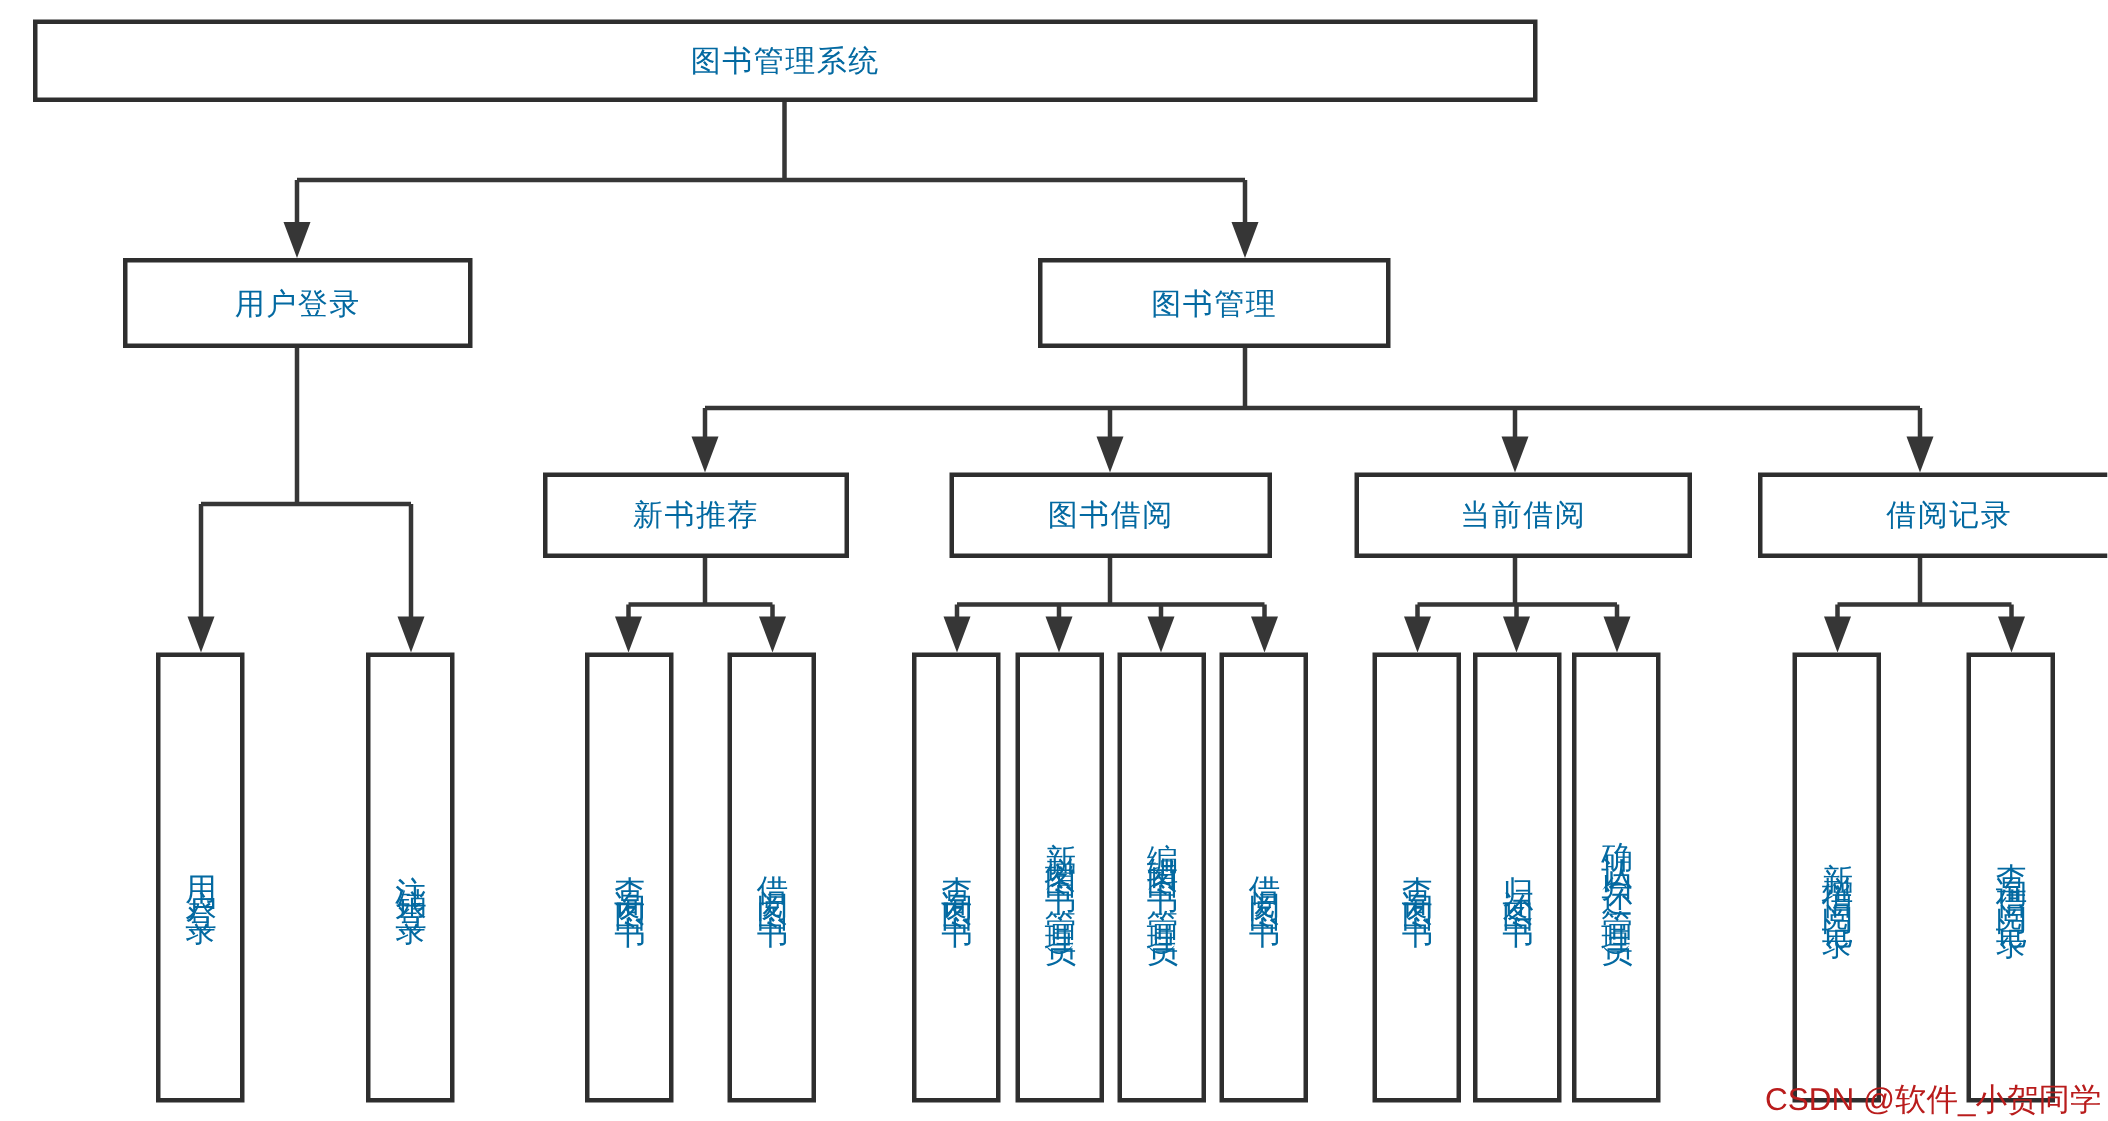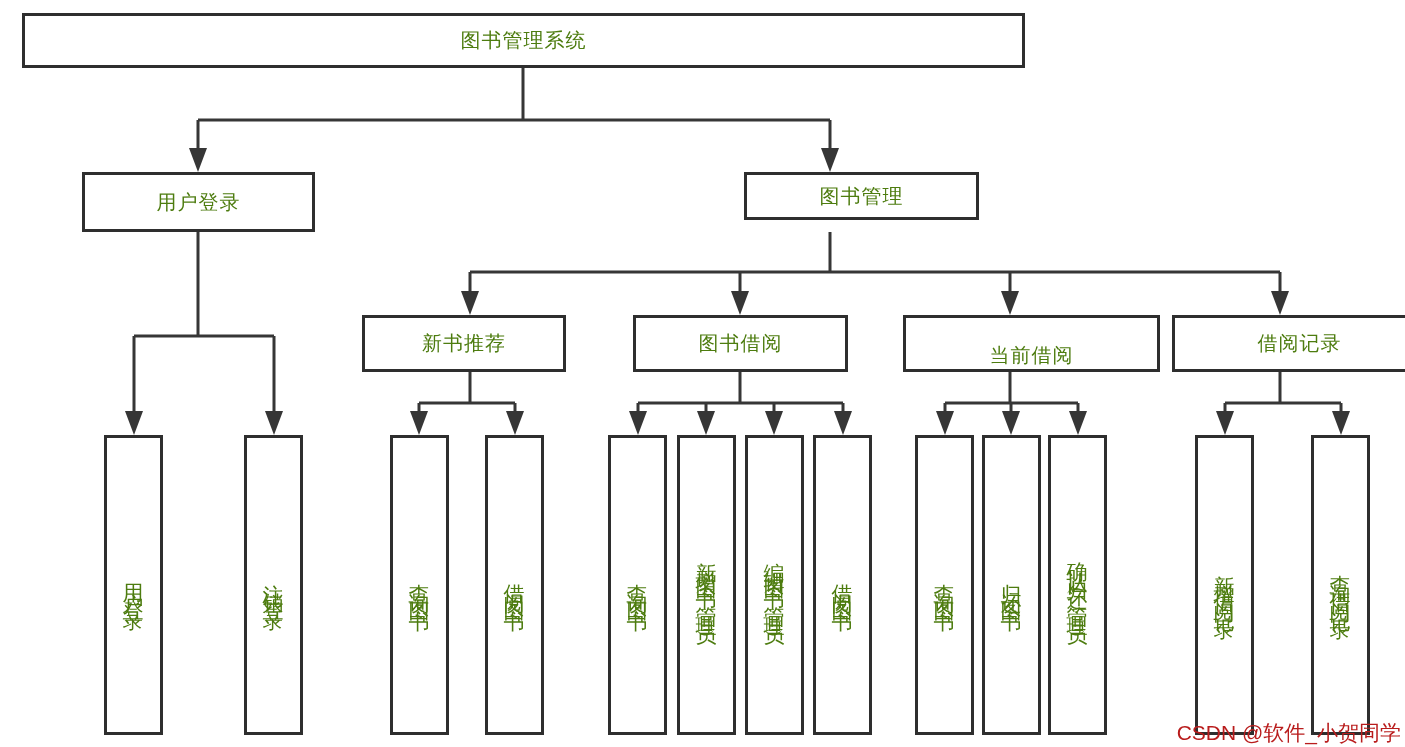--- a/index.html
+++ b/index.html
@@ -24,21 +24,21 @@
     pointer-events: none;
   }
   .node {
     position: absolute;
     box-sizing: border-box;
     border: 3px solid #2e2e2e;
     background: #ffffff;
     display: flex;
     align-items: center;
     justify-content: center;
-    color: #4d7c0f;
+    color: #0369a1;
   }
   .h-label {
     font-size: 20px;
     letter-spacing: 1px;
     white-space: nowrap;
   }
   .leaf {
     width: 59px;
     height: 300px;
     top: 435px;
@@ -106,31 +106,31 @@
     </g>
   </svg>
 
   <div class="node" style="left:22px; top:13px; width:1003px; height:55px;">
     <span class="h-label">图书管理系统</span>
   </div>
 
   <div class="node" style="left:82px; top:172px; width:233px; height:60px;">
     <span class="h-label">用户登录</span>
   </div>
-  <div class="node" style="left:744px; top:172px; width:235px; height:48px;font-family:Liberation Mono, monospace;">
+  <div class="node" style="left:692px; top:172px; width:235px; height:60px;font-family:Liberation Mono, monospace;">
     <span class="h-label">图书管理</span>
   </div>
 
   <div class="node" style="left:362px; top:315px; width:204px; height:57px;">
     <span class="h-label">新书推荐</span>
   </div>
   <div class="node" style="left:633px; top:315px; width:215px; height:57px;">
     <span class="h-label">图书借阅</span>
   </div>
-  <div class="node" style="left:903px; top:315px; width:257px; height:57px;align-items:flex-end;">
+  <div class="node" style="left:903px; top:315px; width:225px; height:57px;">
     <span class="h-label">当前借阅</span>
   </div>
   <div class="node" style="left:1172px; top:315px; width:255px; height:57px;">
     <span class="h-label">借阅记录</span>
   </div>
 
   <div class="node leaf" style="left:104px;">
     <span class="v-label">用户登录</span>
   </div>
   <div class="node leaf" style="left:244px;">

